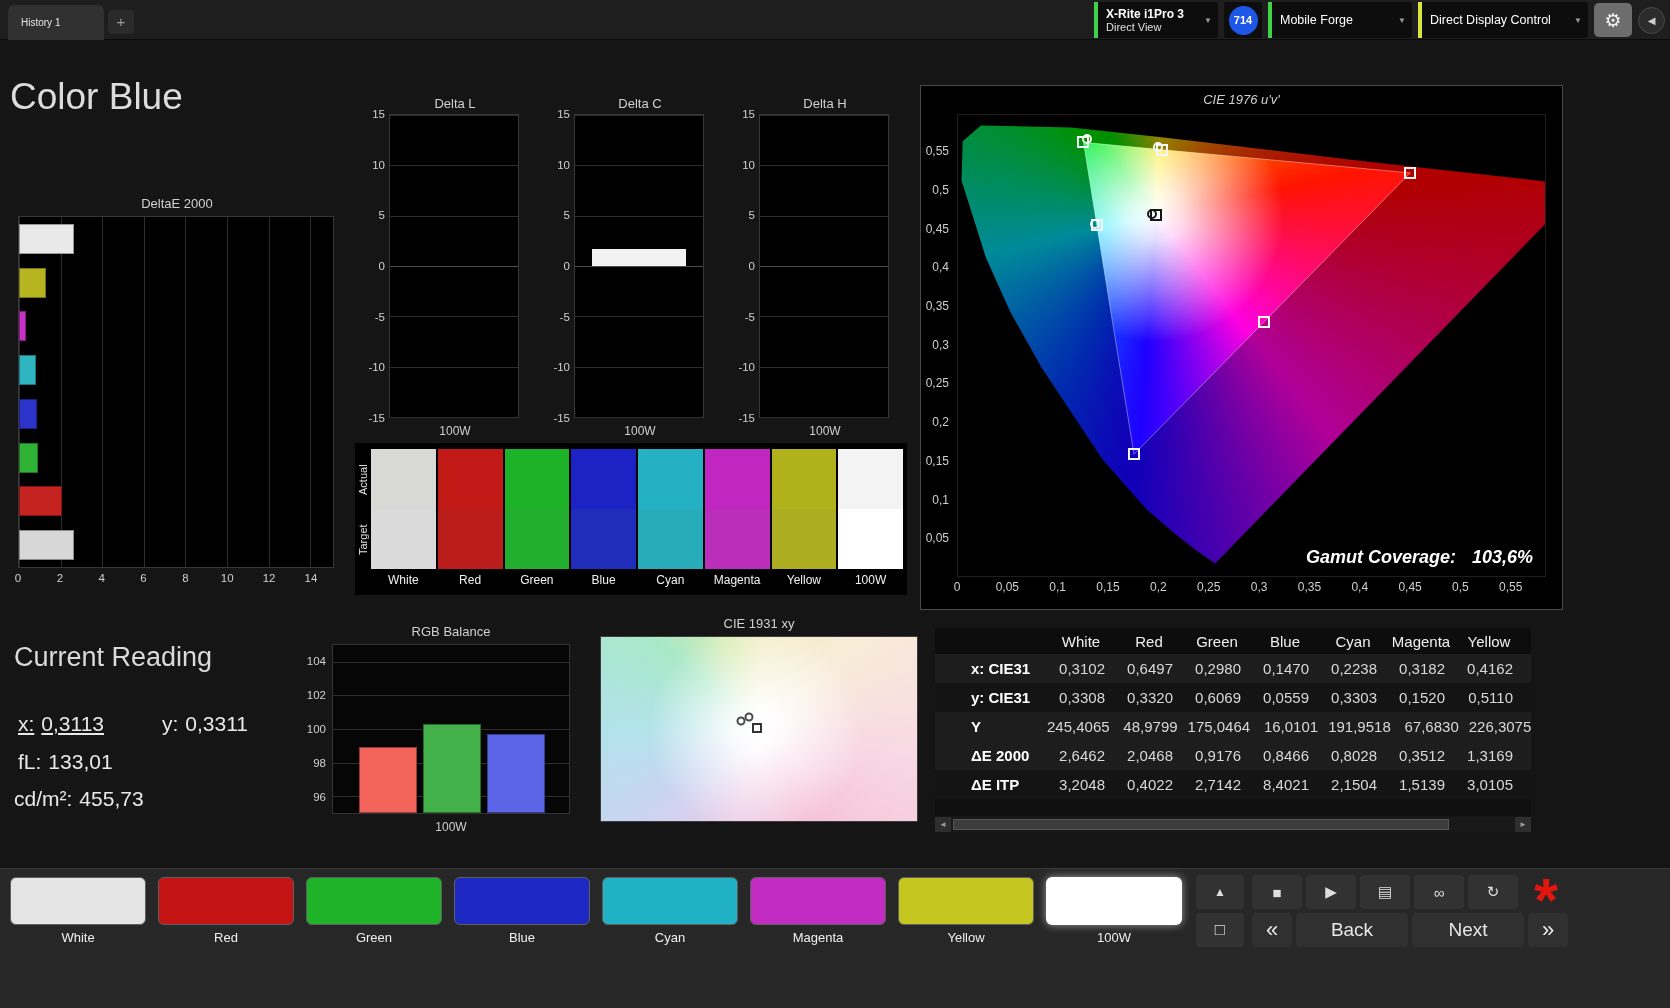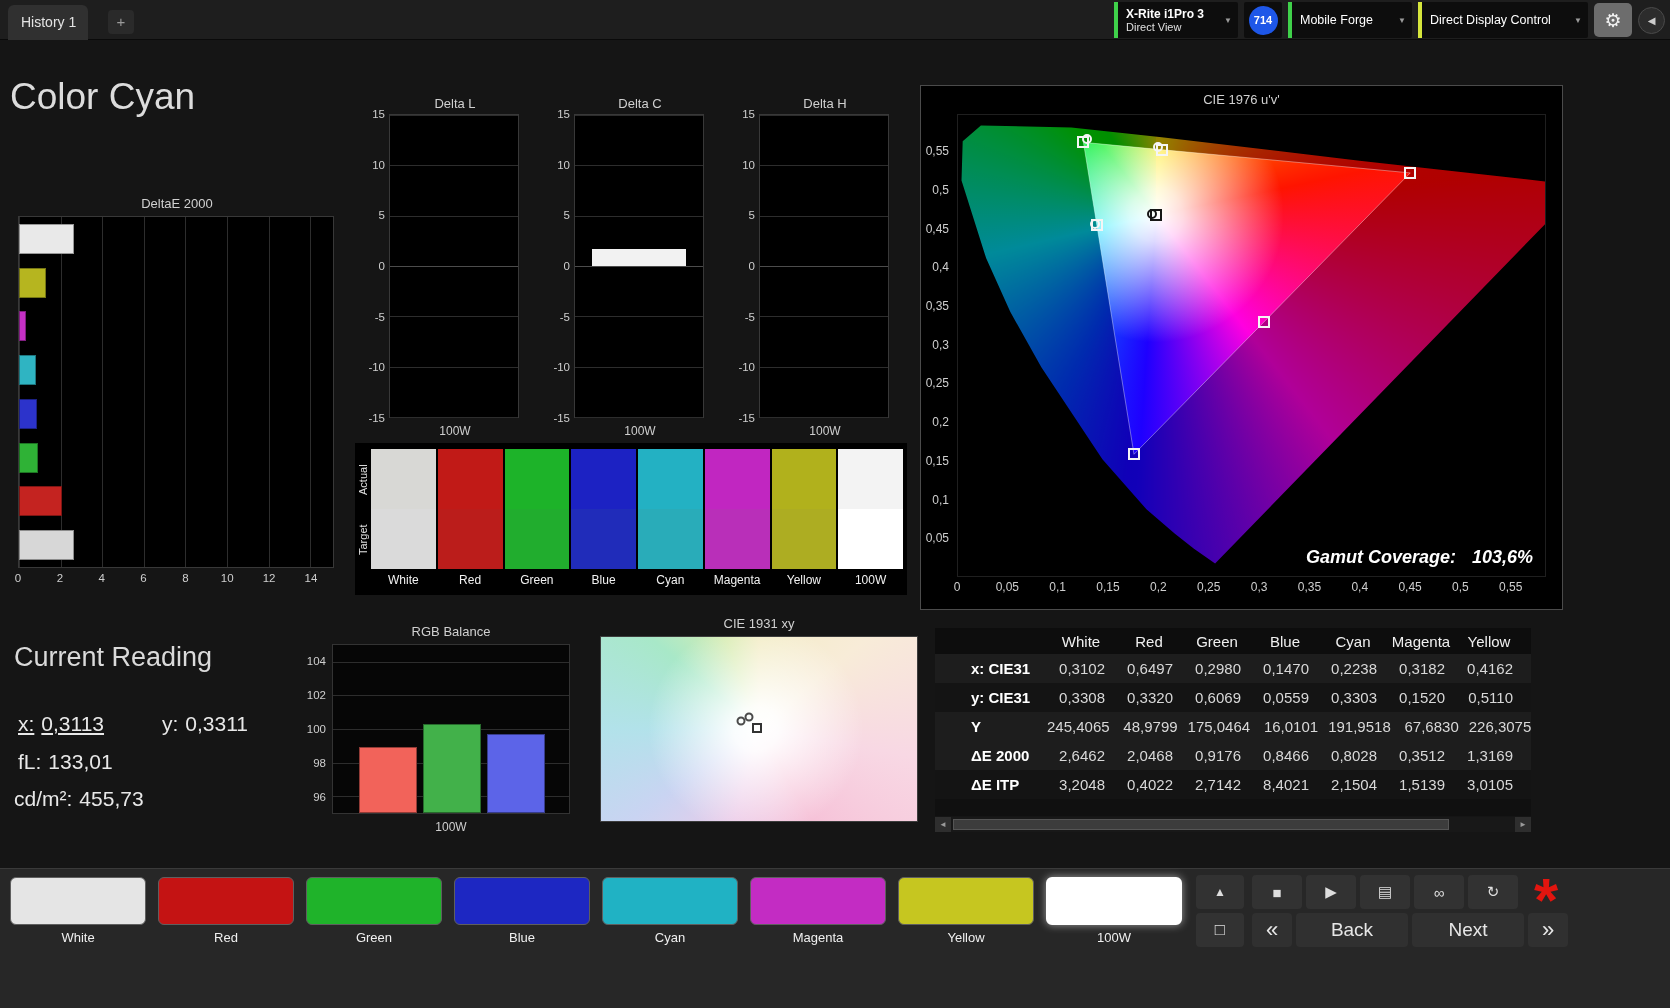--- a/index.html
+++ b/index.html
@@ -2,21 +2,21 @@
 <html><head>
 <meta charset="utf-8">
 <style>
   *{box-sizing:border-box;margin:0;padding:0;}
   html,body{background:#0b0b0b;}
   body{font-family:"Liberation Sans","DejaVu Sans",sans-serif;}
   #app{position:relative;width:1670px;height:1008px;background:#151515;overflow:hidden;color:#ddd;}
 
   
   .topbar{position:absolute;left:0;top:0;width:1670px;height:40px;background:#1e1e1e;border-bottom:1px solid #0a0a0a;}
-  .tab{position:absolute;left:8px;top:5px;width:80px;height:35px;background:#303030;border-radius:6px 6px 0 0;color:#e4e4e4;font-size:14px;line-height:35px;padding-left:13px;}
+  .tab{position:absolute;left:8px;top:5px;width:96px;height:35px;background:#303030;border-radius:6px 6px 0 0;color:#e4e4e4;font-size:10px;line-height:35px;padding-left:13px;}
   .tab-add{position:absolute;left:108px;top:10px;width:26px;height:24px;background:#2a2a2a;border-radius:4px;color:#9a9a9a;text-align:center;line-height:24px;font-size:15px;}
   .topright{position:absolute;right:5px;top:2px;height:36px;display:flex;gap:6px;align-items:center;}
   .dd{position:relative;height:36px;background:#0d0d0d;display:flex;flex-direction:column;justify-content:center;padding:0 20px 0 12px;border-radius:2px;}
   .dd .accent{position:absolute;left:0;top:0;bottom:0;width:4px;}
   .dd .chev{position:absolute;right:6px;top:50%;transform:translateY(-50%);font-size:8px;color:#9a9a9a;}
   .dd .l1{font-size:12px;font-weight:bold;color:#fff;line-height:14px;white-space:nowrap;}
   .dd .l2{font-size:11px;color:#e0e0e0;line-height:13px;white-space:nowrap;}
   .dd .single{font-size:12.5px;color:#fff;white-space:nowrap;}
   .badge-tile{width:38px;height:36px;background:#0d0d0d;display:flex;align-items:center;justify-content:center;border-radius:2px;}
   .badge{width:29px;height:29px;border-radius:50%;background:#1e57e8;color:#fff;font-size:11px;font-weight:bold;display:flex;align-items:center;justify-content:center;}
@@ -54,21 +54,21 @@
   .rotlab{position:absolute;left:2px;width:13px;color:#e0e0e0;font-size:11px;writing-mode:vertical-rl;transform:rotate(180deg);text-align:center;}
   .rot-actual{top:8px;height:58px;}
   .rot-target{top:68px;height:58px;}
   .swatch-columns{position:absolute;left:16px;top:6px;right:4px;bottom:2px;display:flex;gap:2px;}
   .sw-col{flex:1;display:flex;flex-direction:column;}
   .sw-a,.sw-t{height:60px;}
   .sw-label{height:22px;display:flex;align-items:center;justify-content:center;font-size:12px;color:#f2f2f2;}
 
   
   .ciepanel{position:absolute;left:920px;top:85px;width:643px;height:525px;background:#000;border:1px solid #4b4b4b;}
-  .ciepanel .panel-title{top:6px;}
+  .ciepanel .panel-title{top:6px;font-style:italic;}
   .cie-plot{position:absolute;left:36px;top:28px;width:589px;height:463px;background:#000;border:1px solid #1f1f1f;overflow:hidden;font-style:italic;}
   .locus-dim,.locus-bright{position:absolute;inset:0;}
   .locus-dim{
     background:conic-gradient(from 0deg at 33.8% 21.7%,#ffe600 4deg,#ff1400 78deg,#ff00e0 142deg,#1e00ff 184deg,#00eaff 257deg,#00f01e 322deg,#ffe600 364deg);
     filter:brightness(.55) saturate(1.35);
     clip-path:polygon(43.8% 97.3%,40.2% 94.1%,36.9% 90.8%,32.1% 85.5%,24.6% 74.7%,14.2% 54.7%,8.9% 42.7%,4.8% 31.1%,0.6% 14.2%,0.8% 5.7%,3.9% 2.3%,19.3% 2.7%,34.7% 4.8%,68.4% 9.9%,100% 14.4%,100% 23.7%);
   }
   .locus-bright{
     background:
       radial-gradient(circle at 33.8% 21.7%,#ffffff 0,rgba(255,255,255,.85) 5%,rgba(255,255,255,0) 24%),
@@ -150,36 +150,36 @@
     <div class="topright">
       <div class="dd" style="width:124px;">
         <span class="accent" style="background:#3fd14a;"></span>
         <span class="l1">X-Rite i1Pro 3</span>
         <span class="l2">Direct View</span>
         <span class="chev">▼</span>
       </div>
       <div class="badge-tile">
         <div class="badge">714</div>
       </div>
-      <div class="dd" style="width:124px;">
+      <div class="dd" style="width:144px;">
         <span class="accent" style="background:#3fd14a;"></span>
         <span class="single">Mobile Forge</span>
         <span class="chev">▼</span>
       </div>
       <div class="dd" style="width:170px;">
         <span class="accent" style="background:#d6e63c;"></span>
         <span class="single">Direct Display Control</span>
         <span class="chev">▼</span>
       </div>
       <div class="gearbtn">⚙</div>
       <div class="collapsebtn">◀</div>
     </div>
   </div>
 
-  <div class="page-title">Color Cyan</div>
+  <div class="page-title">Color Blue</div>
 
   <div class="depanel">
     <div class="panel-title">DeltaE 2000</div>
     <div class="de-plot">
       <div class="layer">
           <div class="vgrid" style="left: 0%;"></div>
           <div class="vgrid" style="left: 13.245%;"></div>
           <div class="vgrid" style="left: 26.4901%;"></div>
           <div class="vgrid" style="left: 39.7351%;"></div>
           <div class="vgrid" style="left: 52.9801%;"></div>

